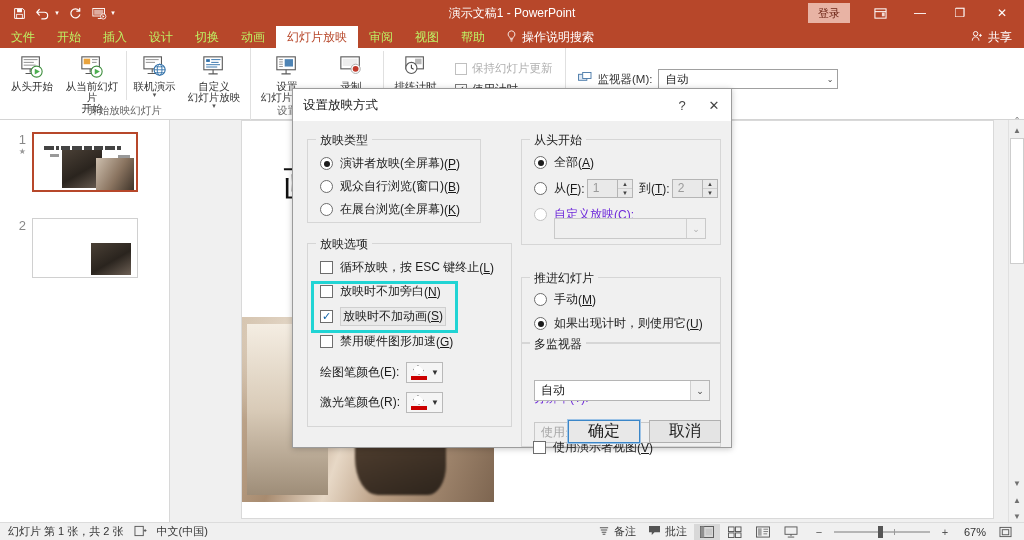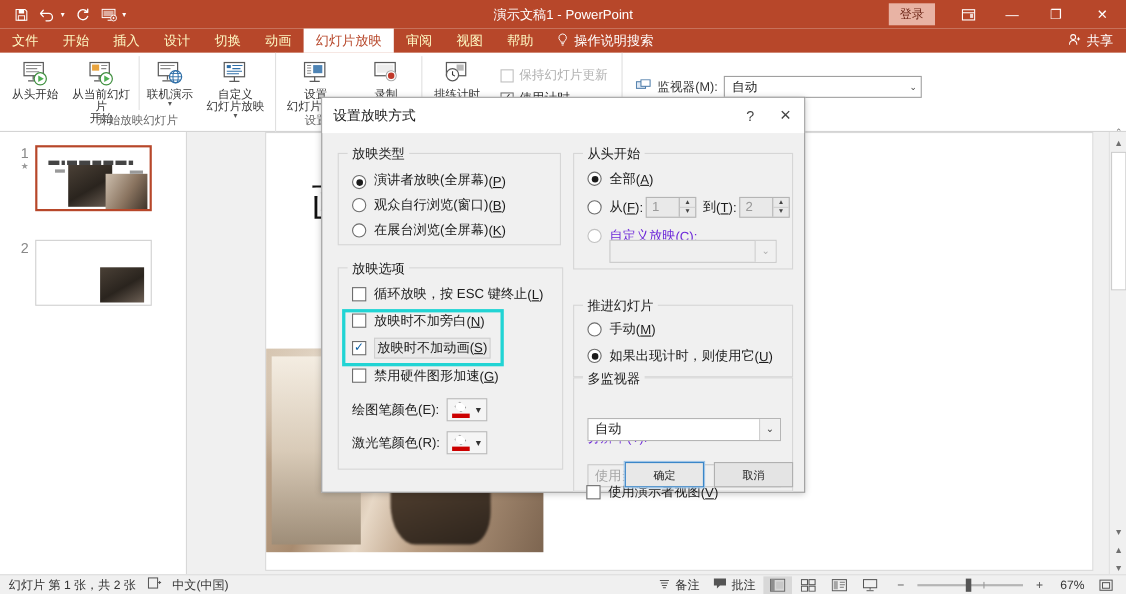--- a/index.html
+++ b/index.html
@@ -43,21 +43,21 @@
   }
   .win-btn.close-btn { width: 44px; }
 
   
   .tabbar {
     position: absolute; top: 26px; left: 0; width: 1024px; height: 22px;
     background: #b7472a; display: flex; align-items: stretch; color: #fff;
   }
   .tab {
     padding: 0 11px; display: flex; align-items: center; font-size: 12px;
-    color: #fef9c3; white-space: nowrap;
+    color: #bef264; white-space: nowrap;
   }
   .tab.active { background: #fff; color: #b7472a; }
   .tellme {
     display: flex; align-items: center; gap: 5px; padding: 0 10px; font-size: 12px;
   }
   .bulb { font-size: 12px; }
   .share {
     margin-left: auto; display: flex; align-items: center; gap: 5px;
     padding: 0 12px; font-size: 12px;
   }
@@ -272,21 +272,21 @@
   .pen-ico .bar { position: absolute; left: 1px; bottom: 1px; width: 16px; height: 4px; background: #cc0000; }
   .pen-caret { font-size: 8px; color: #333; }
 
   .highlight-box {
     position: absolute; border: 3px solid #21d4d4; pointer-events: none;
   }
   .dlg-buttons {
     position: absolute; right: 10px; bottom: 10px; display: flex; gap: 9px;
   }
   .dbtn {
-    width: 72px; height: 23px; font-size: 10px; color: #1b1b1b;
+    width: 72px; height: 23px; font-size: 16px; color: #1b1b1b;
     background: #e4e4e4; border: 1px solid #b0b0b0;
     display: flex; align-items: center; justify-content: center;
   }
   .dbtn.primary { background: #e8e8e8; border: 1px solid #3a86c8; outline: 1px solid #9dc3e6; }
 </style>
 </head>
 <body>
 
 <div id="app">
 
@@ -556,23 +556,23 @@
     <div class="dlg-title">
       <span>设置放映方式</span>
       <span class="spacer">
         <span class="dlg-help">?</span>
         <span class="dlg-close">✕</span>
       </span>
     </div>
 
     <div class="dlg-body">
 
-      <div class="gbox" style="left:14px; top:18px; width:203px; height:84px;">
+      <div class="gbox" style="left:14px; top:18px; width:174px; height:84px;">
         <span class="gbox-label">放映类型</span>
-        <div class="row" style="margin:15px 0 0 12px;align-items:flex-end;">
+        <div class="row" style="margin:15px 0 0 12px;">
           <span class="radio on"></span>
           <span>演讲者放映(全屏幕)</span>
           <span>(<span class="u">P</span>)</span>
         </div>
         <div class="row" style="margin:6px 0 0 12px;">
           <span class="radio"></span>
           <span>观众自行浏览(窗口)</span>
           <span>(<span class="u">B</span>)</span>
         </div>
         <div class="row" style="margin:6px 0 0 12px;">

